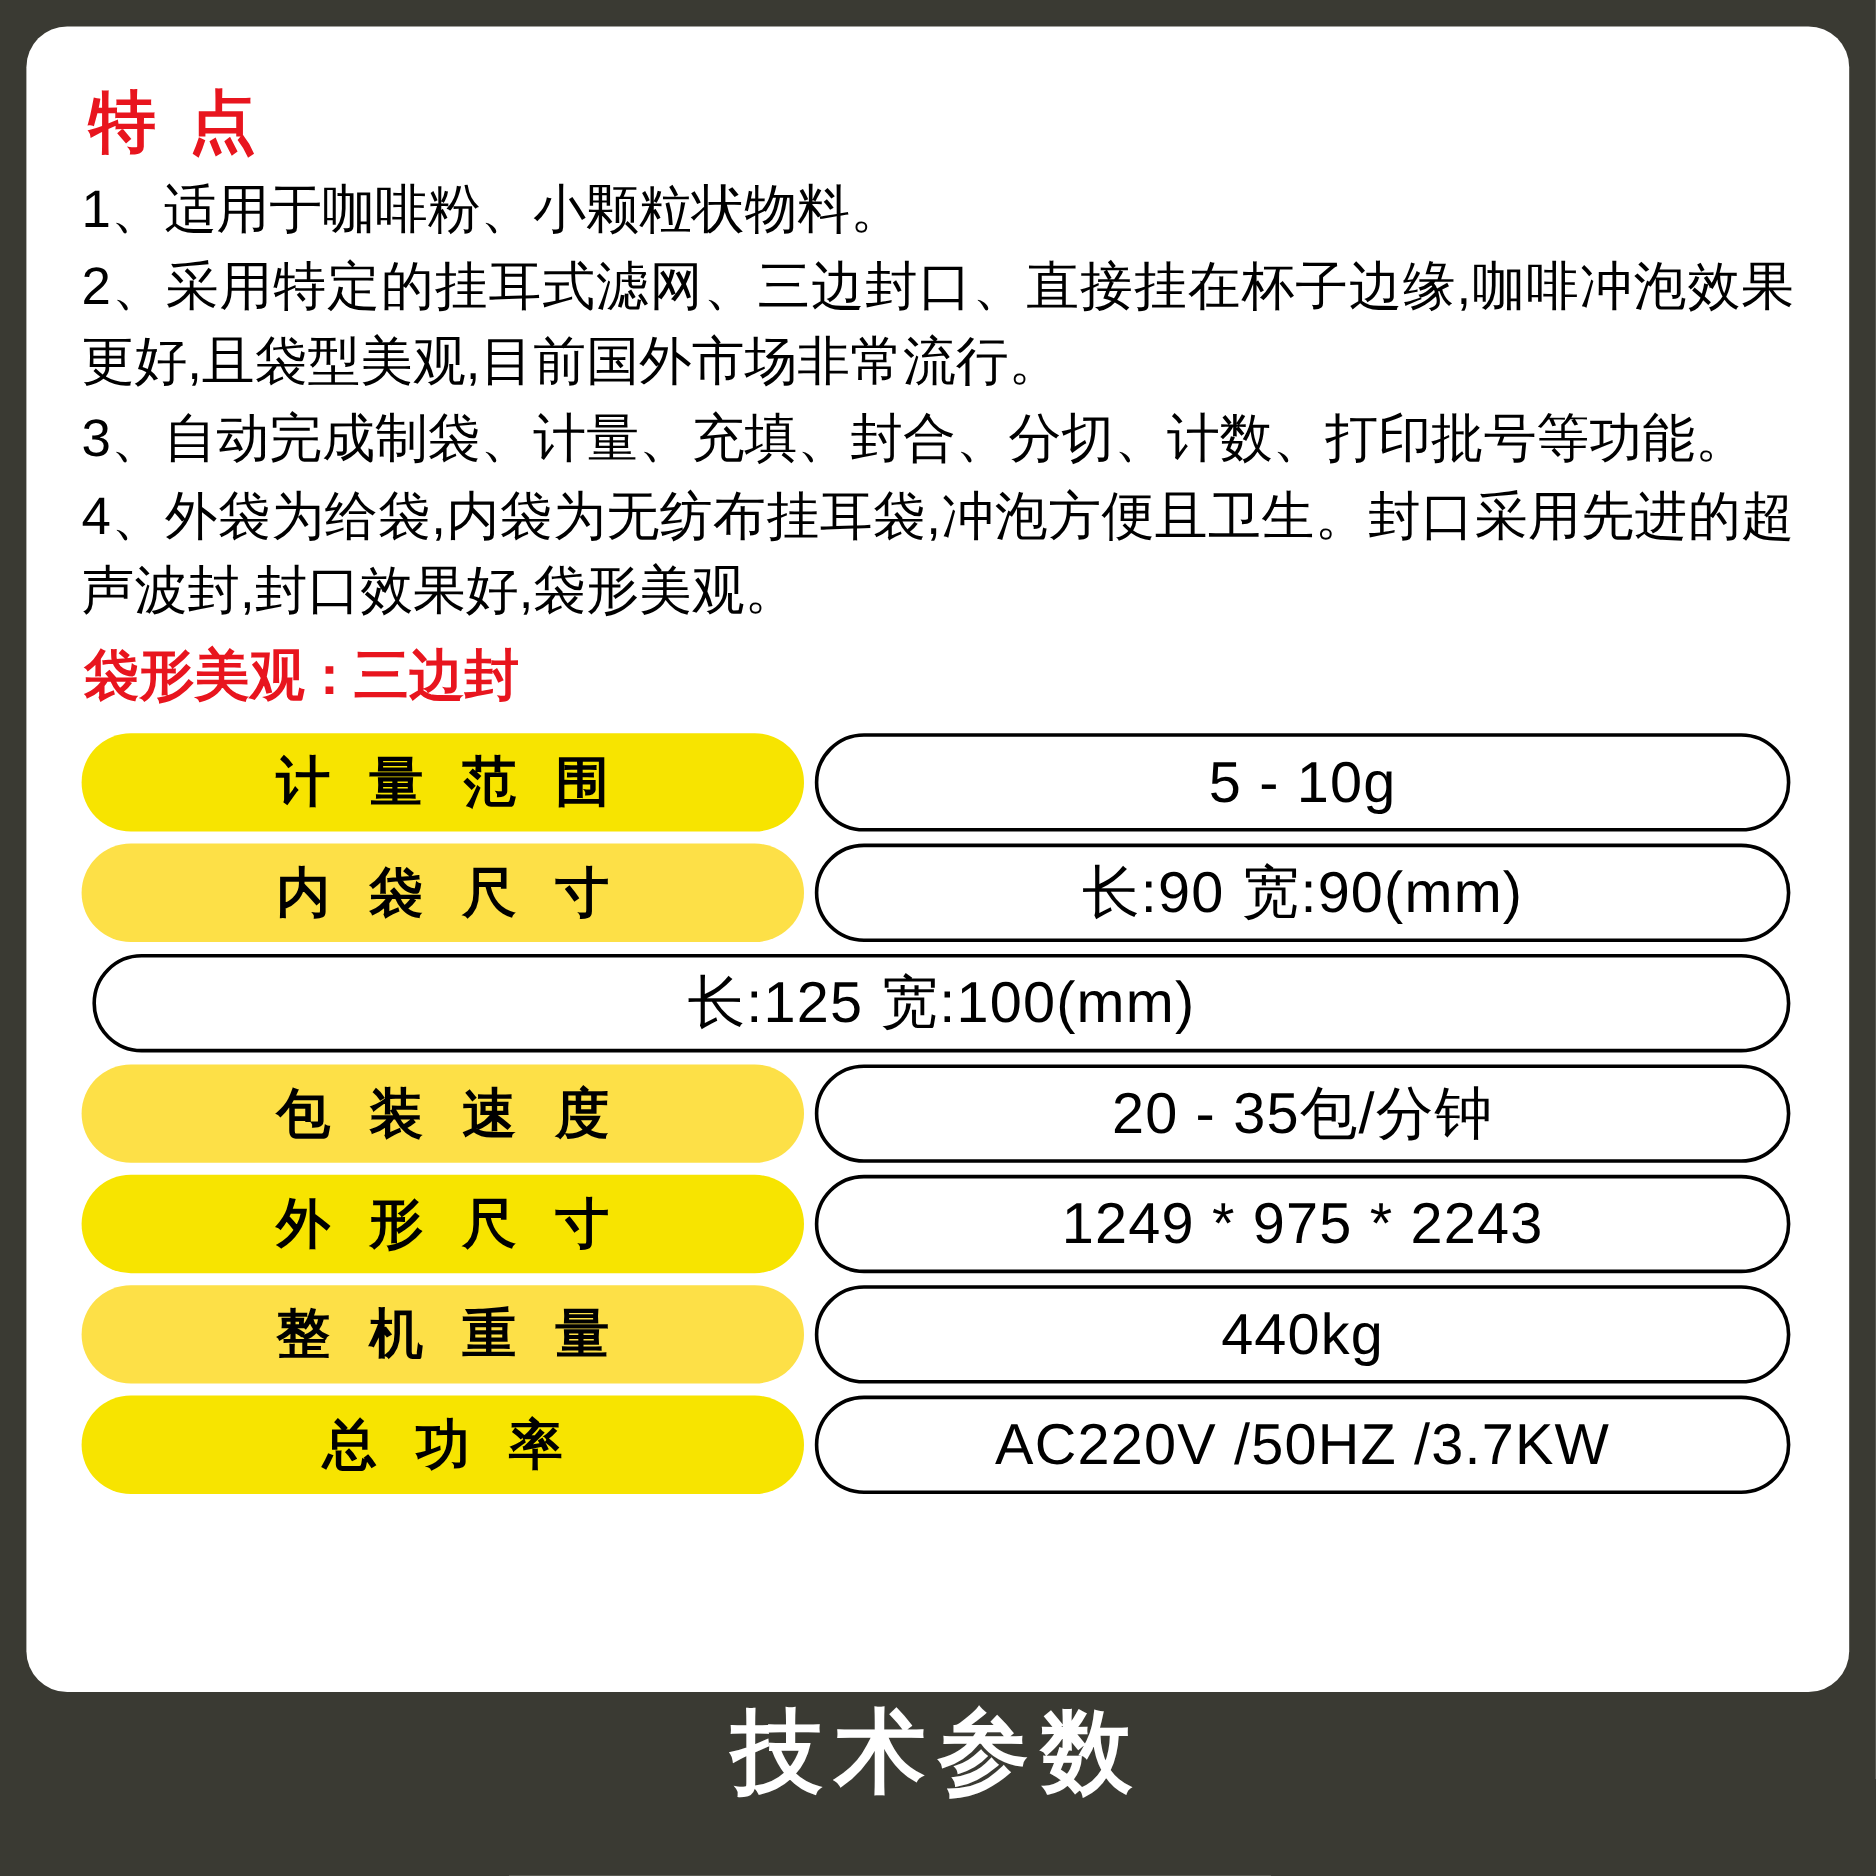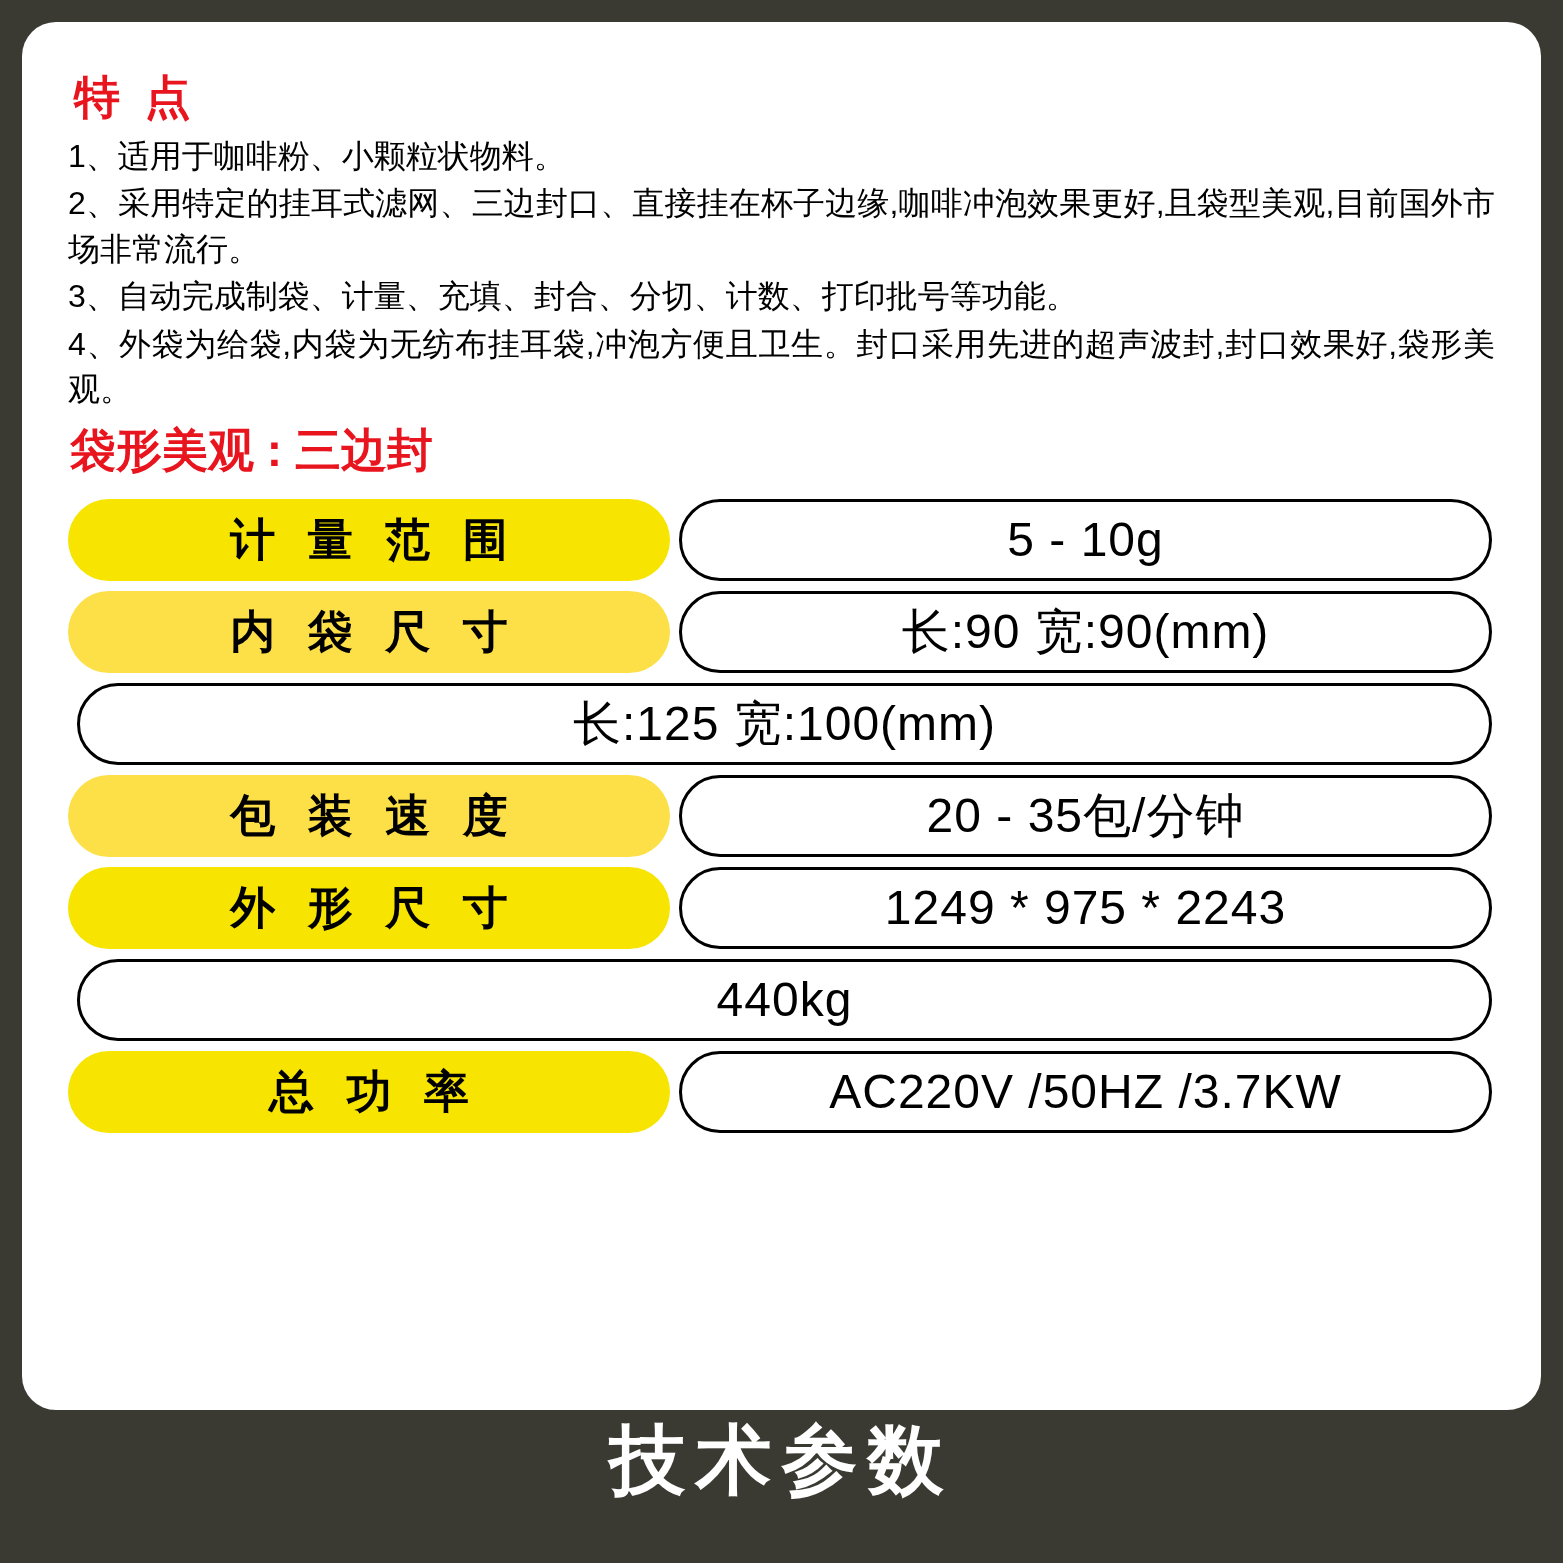--- a/index.html
+++ b/index.html
@@ -28,30 +28,30 @@
     box-sizing: border-box;
     width: 1519px;
     height: 1388px;
     background: #ffffff;
     border-radius: 34px;
     padding: 44px 46px 0 46px;
   }
 
   .features-title {
     color: #e8151e;
-    font-size: 46px;
+    font-size: 56px;
     font-weight: bold;
     letter-spacing: 6px;
     line-height: 1.0;
     margin: 8px 0 14px 6px;
   }
 
   .feature-line {
     color: #000000;
-    font-size: 32px;
+    font-size: 44px;
     line-height: 1.42;
     letter-spacing: 0px;
     margin: 0 0 2px 0;
     text-align: justify;
     font-weight: 500;
   }
 
   .seal-line {
     color: #e8151e;
     font-size: 46px;
@@ -157,20 +157,21 @@
         <div class="spec-label gray">包 装 速 度</div>
         <div class="spec-value">20 - 35包/分钟</div>
       </div>
 
       <div class="spec-row">
         <div class="spec-label yellow">外 形 尺 寸</div>
         <div class="spec-value">1249 * 975 * 2243</div>
       </div>
 
       <div class="spec-row">
+        <div class="spec-label gray">整 机 重 量</div>
         <div class="spec-value">440kg</div>
       </div>
 
       <div class="spec-row">
         <div class="spec-label yellow">总  功  率</div>
         <div class="spec-value">AC220V /50HZ /3.7KW</div>
       </div>
 
     </div>
   </div>

